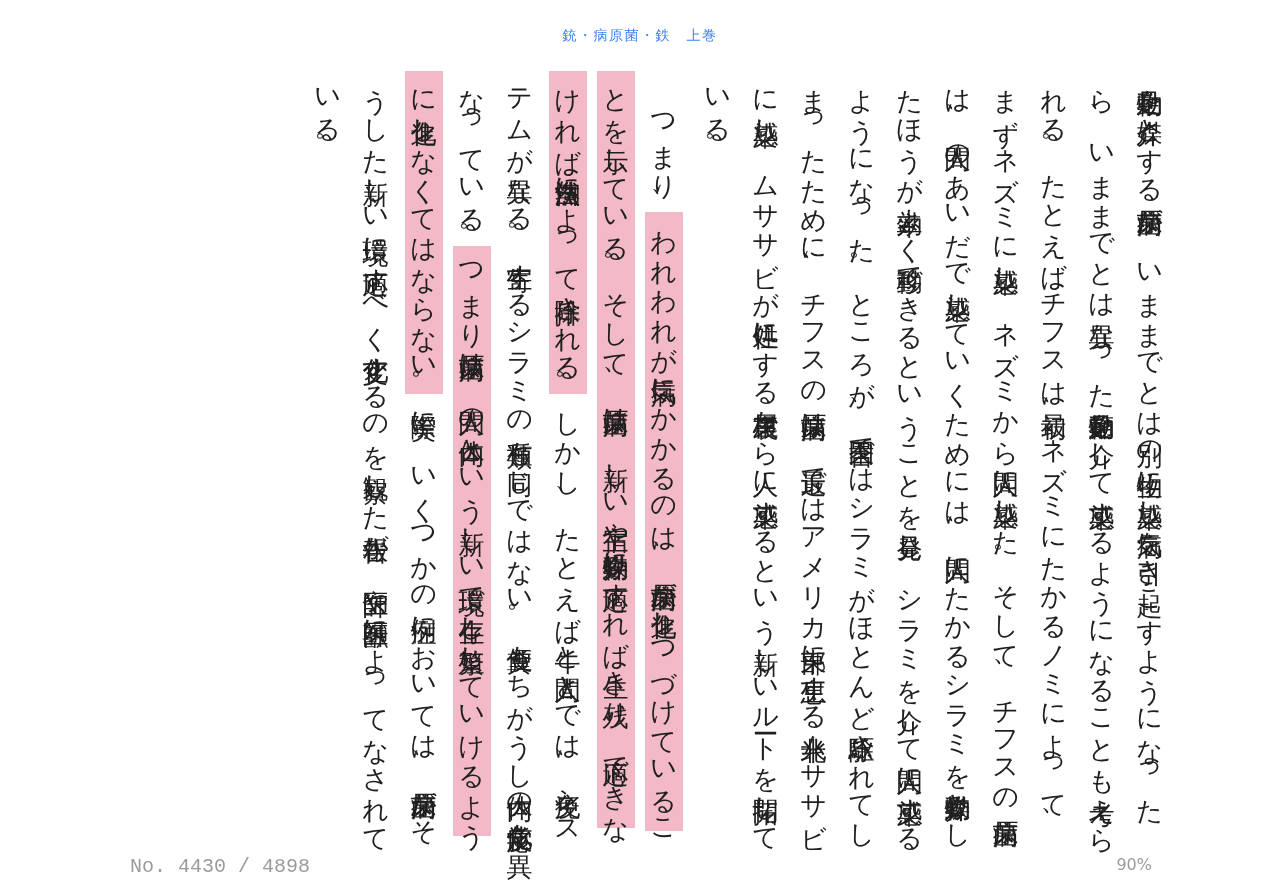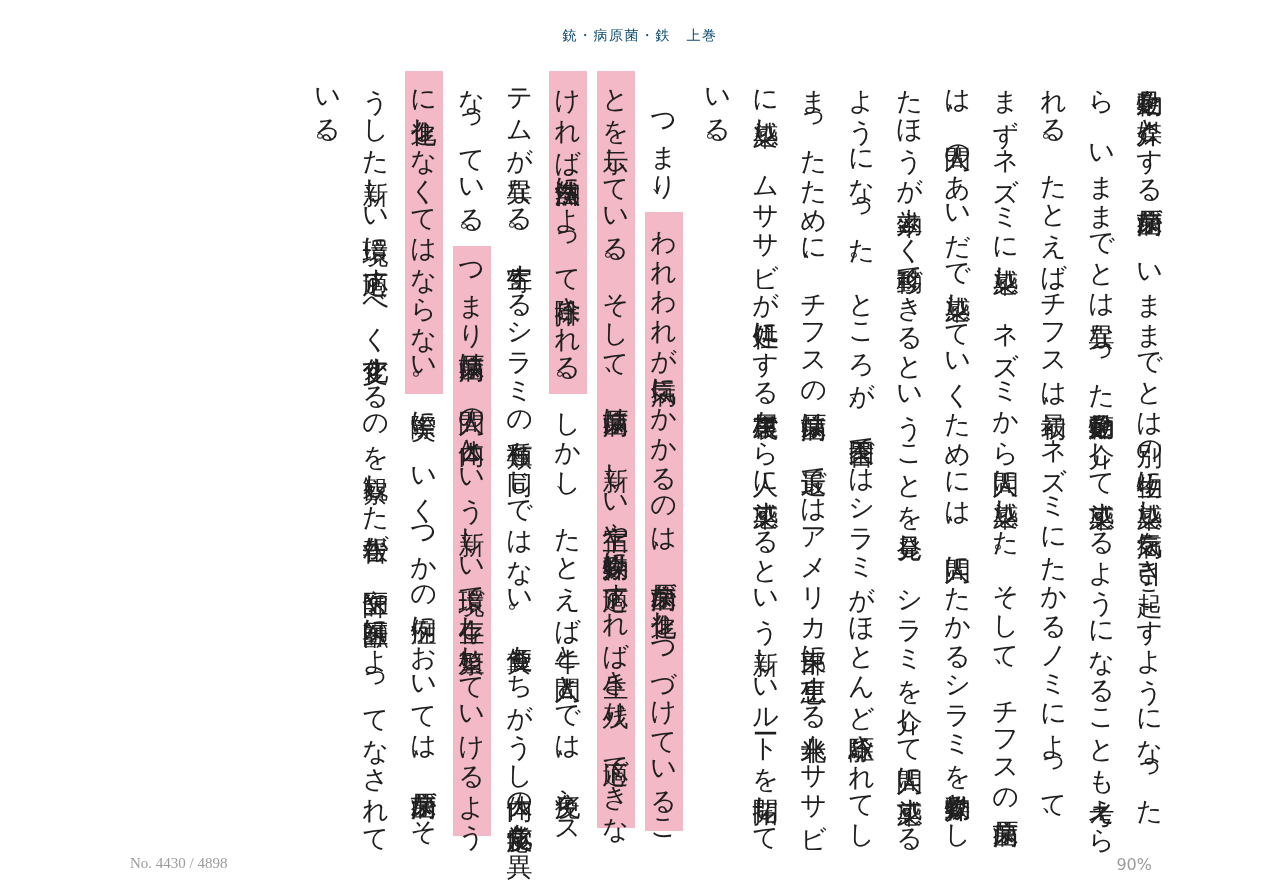--- a/index.html
+++ b/index.html
@@ -16,21 +16,21 @@
   }
   .header-title {
     position: absolute;
     top: 27px;
     left: 0;
     width: 100%;
     text-align: center;
     font-family: "DejaVu Sans", sans-serif;
     font-size: 14px;
     letter-spacing: 1.5px;
-    color: #0c4a6e;
+    color: #3b82f6;
   }
   
   .page-text {
     position: absolute;
     top: 71px;
     right: 106px;
     height: 782px;
     writing-mode: vertical-rl;
     font-family: "DejaVu Serif", serif;
     font-size: 26px;
@@ -48,22 +48,22 @@
     text-indent: 1em;
   }
   .hl {
     
     padding: 0 4px;
   }
   .footer-location {
     position: absolute;
     left: 130px;
     top: 855px;
-    font-family: Liberation Serif, serif;
-    font-size: 15px;
+    font-family: Liberation Mono, monospace;
+    font-size: 20px;
     color: #9b9b9b;
   }
   .footer-progress {
     position: absolute;
     right: 128px;
     top: 855px;
     font-family: "DejaVu Sans", sans-serif;
     font-size: 16px;
     color: #9b9b9b;
   }

